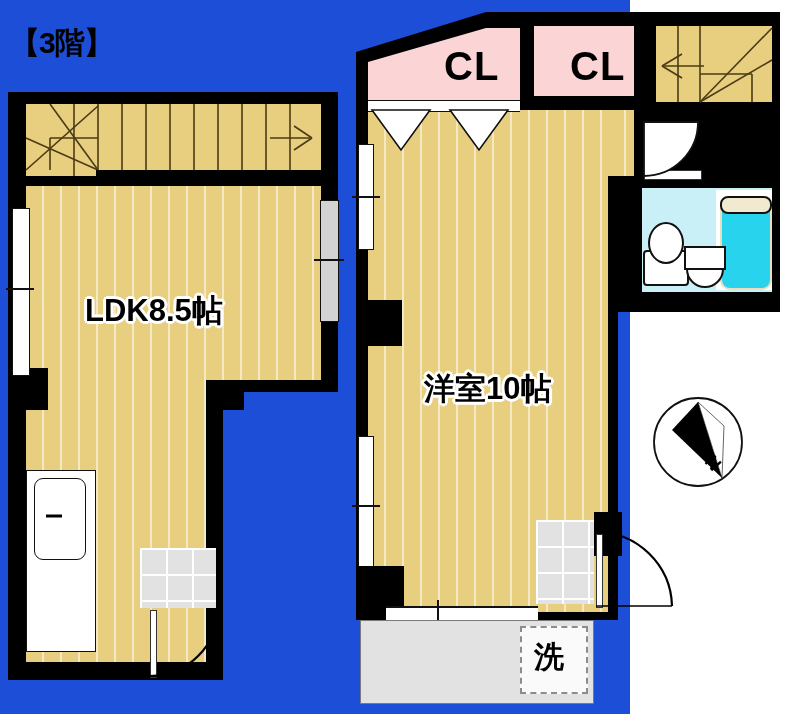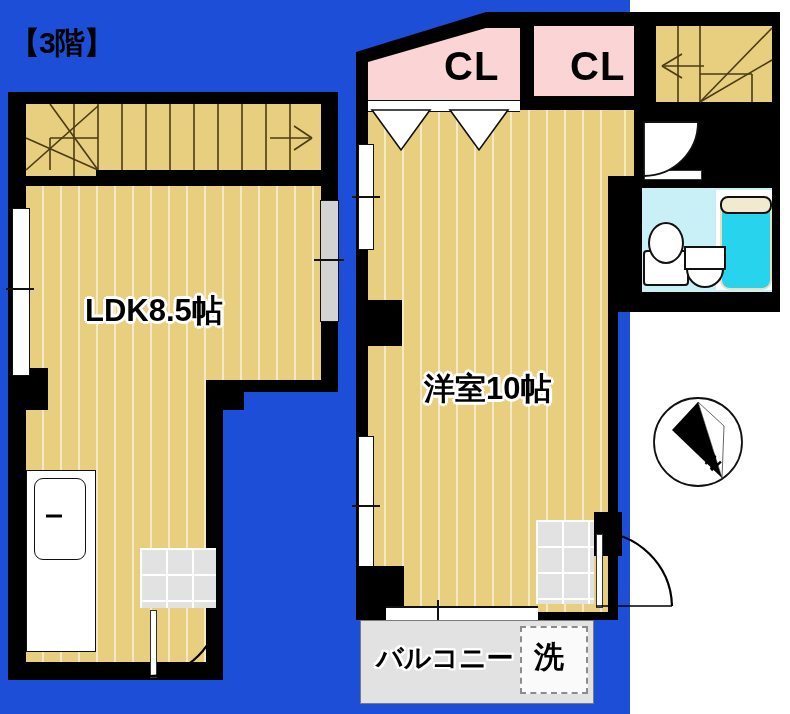--- a/index.html
+++ b/index.html
@@ -201,21 +201,20 @@
   <div class="whitebox" style="left:596px;top:534px;width:5px;height:72px;border:1.5px solid #333;"></div>
   <svg style="left:596px;top:532px;width:82px;height:78px;">
     <path class="ln" d="M0 0 A76 76 0 0 1 76 74" stroke-width="2.2"></path>
     <line class="ln" x1="0" y1="74" x2="76" y2="74" stroke-width="1.5"></line>
   </svg>
 
   <div class="whitebox" style="left:386px;top:606px;width:152px;height:12px;border-top:2px solid #111;border-bottom:2px solid #111;"></div>
   <div class="win-tick" style="left:437px;top:600px;width:2px;height:24px;"></div>
 
   <div class="balc" style="left:360px;top:620px;width:232px;height:82px;"></div>
-  <div class="smalllabel" style="left:376px;top:645px;">バルコニー</div>
 
   <div class="dashbox" style="left:520px;top:626px;width:64px;height:64px;"></div>
   <div class="washlabel" style="left:534px;top:642px;">洗</div>
 
   <svg style="left:652px;top:396px;width:96px;height:96px;">
     <circle cx="46" cy="46" r="44" fill="#ffffff" stroke="#111" stroke-width="1.8"></circle>
     <polygon points="46,6 70,82 20,34" fill="#000000"></polygon>
     <polygon points="46,6 70,82 72,30" fill="#ffffff" stroke="#000" stroke-width="0.6"></polygon>
   </svg>
   <div class="abs" style="left:706px;top:452px;font-size:19px;font-weight:700;color:#000;

